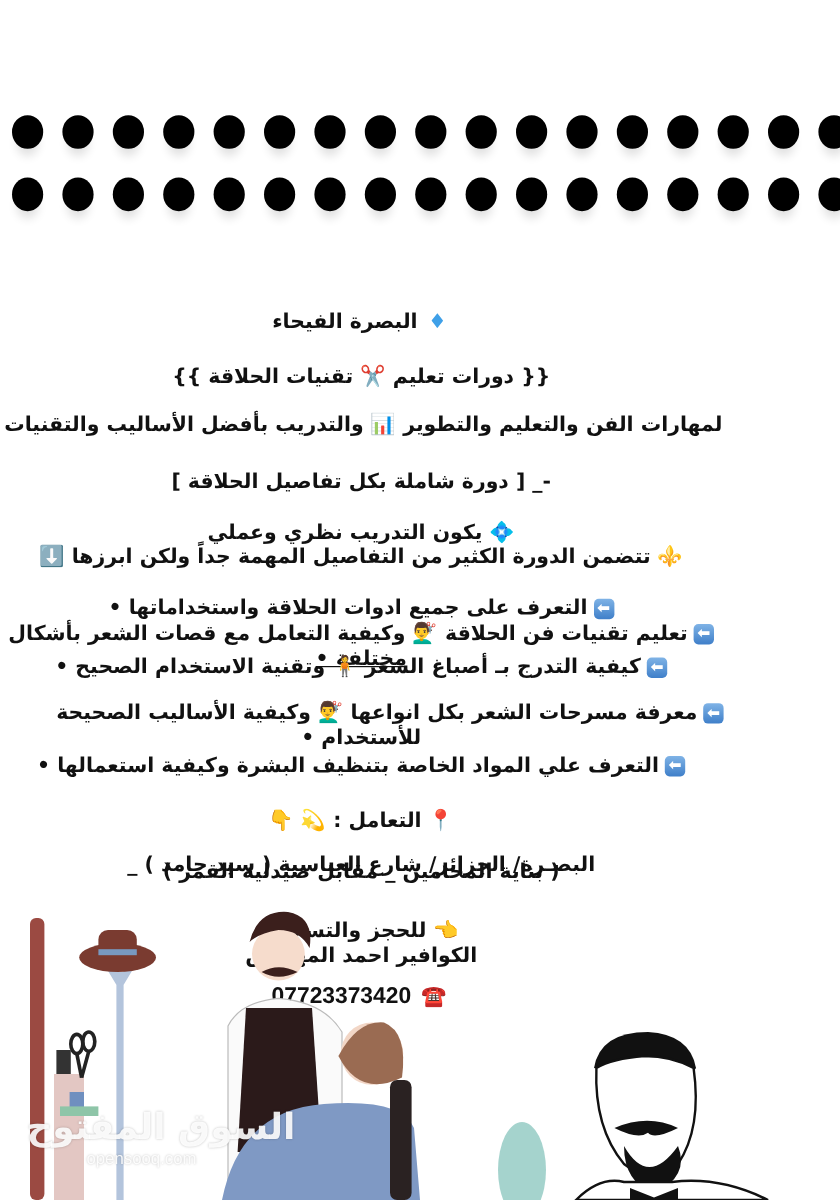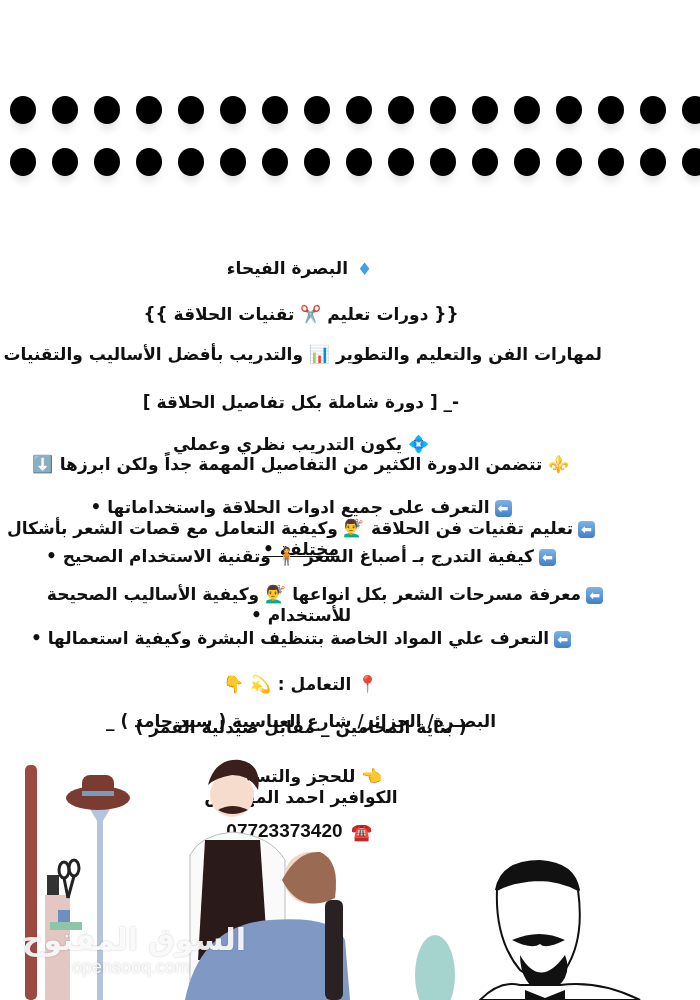--- a/index.html
+++ b/index.html
@@ -12,21 +12,21 @@
   .line { position:absolute; left:0; width:602px; text-align:center; direction:rtl;
           font-weight:bold; font-size:17px; line-height:20px; white-space:nowrap; }
   .emoji { display:inline-block; vertical-align:middle; margin:0 3px; }
   .arrow-box { display:inline-block; width:17px; height:17px; border-radius:4px;
                background:linear-gradient(#7fb3e6,#3f7fc9); color:#fff; font-size:13px;
                line-height:17px; text-align:center; vertical-align:middle; margin-left:5px; }
   .phone { color:#111; font-family:"Liberation Sans", sans-serif; font-size:19px; direction:ltr; }
   .watermark { position:absolute; left:22px; top:922px; color:rgba(255,255,255,0.9);
                font-weight:bold; font-size:30px; text-shadow:0 0 2px rgba(0,0,0,0.25); direction:rtl; }
   .watermark-sub { position:absolute; left:72px; top:957px; color:rgba(255,255,255,0.9);
-               font-size:18px; font-family:"Liberation Sans", sans-serif; text-shadow:0 0 2px rgba(0,0,0,0.25); }
+               font-size:14px; font-family:"Liberation Sans", sans-serif; text-shadow:0 0 2px rgba(0,0,0,0.25); }
 </style>
 </head>
 <body>
 
 <div class="dots-row" style="top:96px;" id="row1">
     <div class="dot" style="left: 10px; background: rgb(0, 0, 0);"></div>
     <div class="dot" style="left: 52px; background: rgb(0, 0, 0);"></div>
     <div class="dot" style="left: 94px; background: rgb(0, 0, 0);"></div>
     <div class="dot" style="left: 136px; background: rgb(0, 0, 0);"></div>
     <div class="dot" style="left: 178px; background: rgb(0, 0, 0);"></div>

